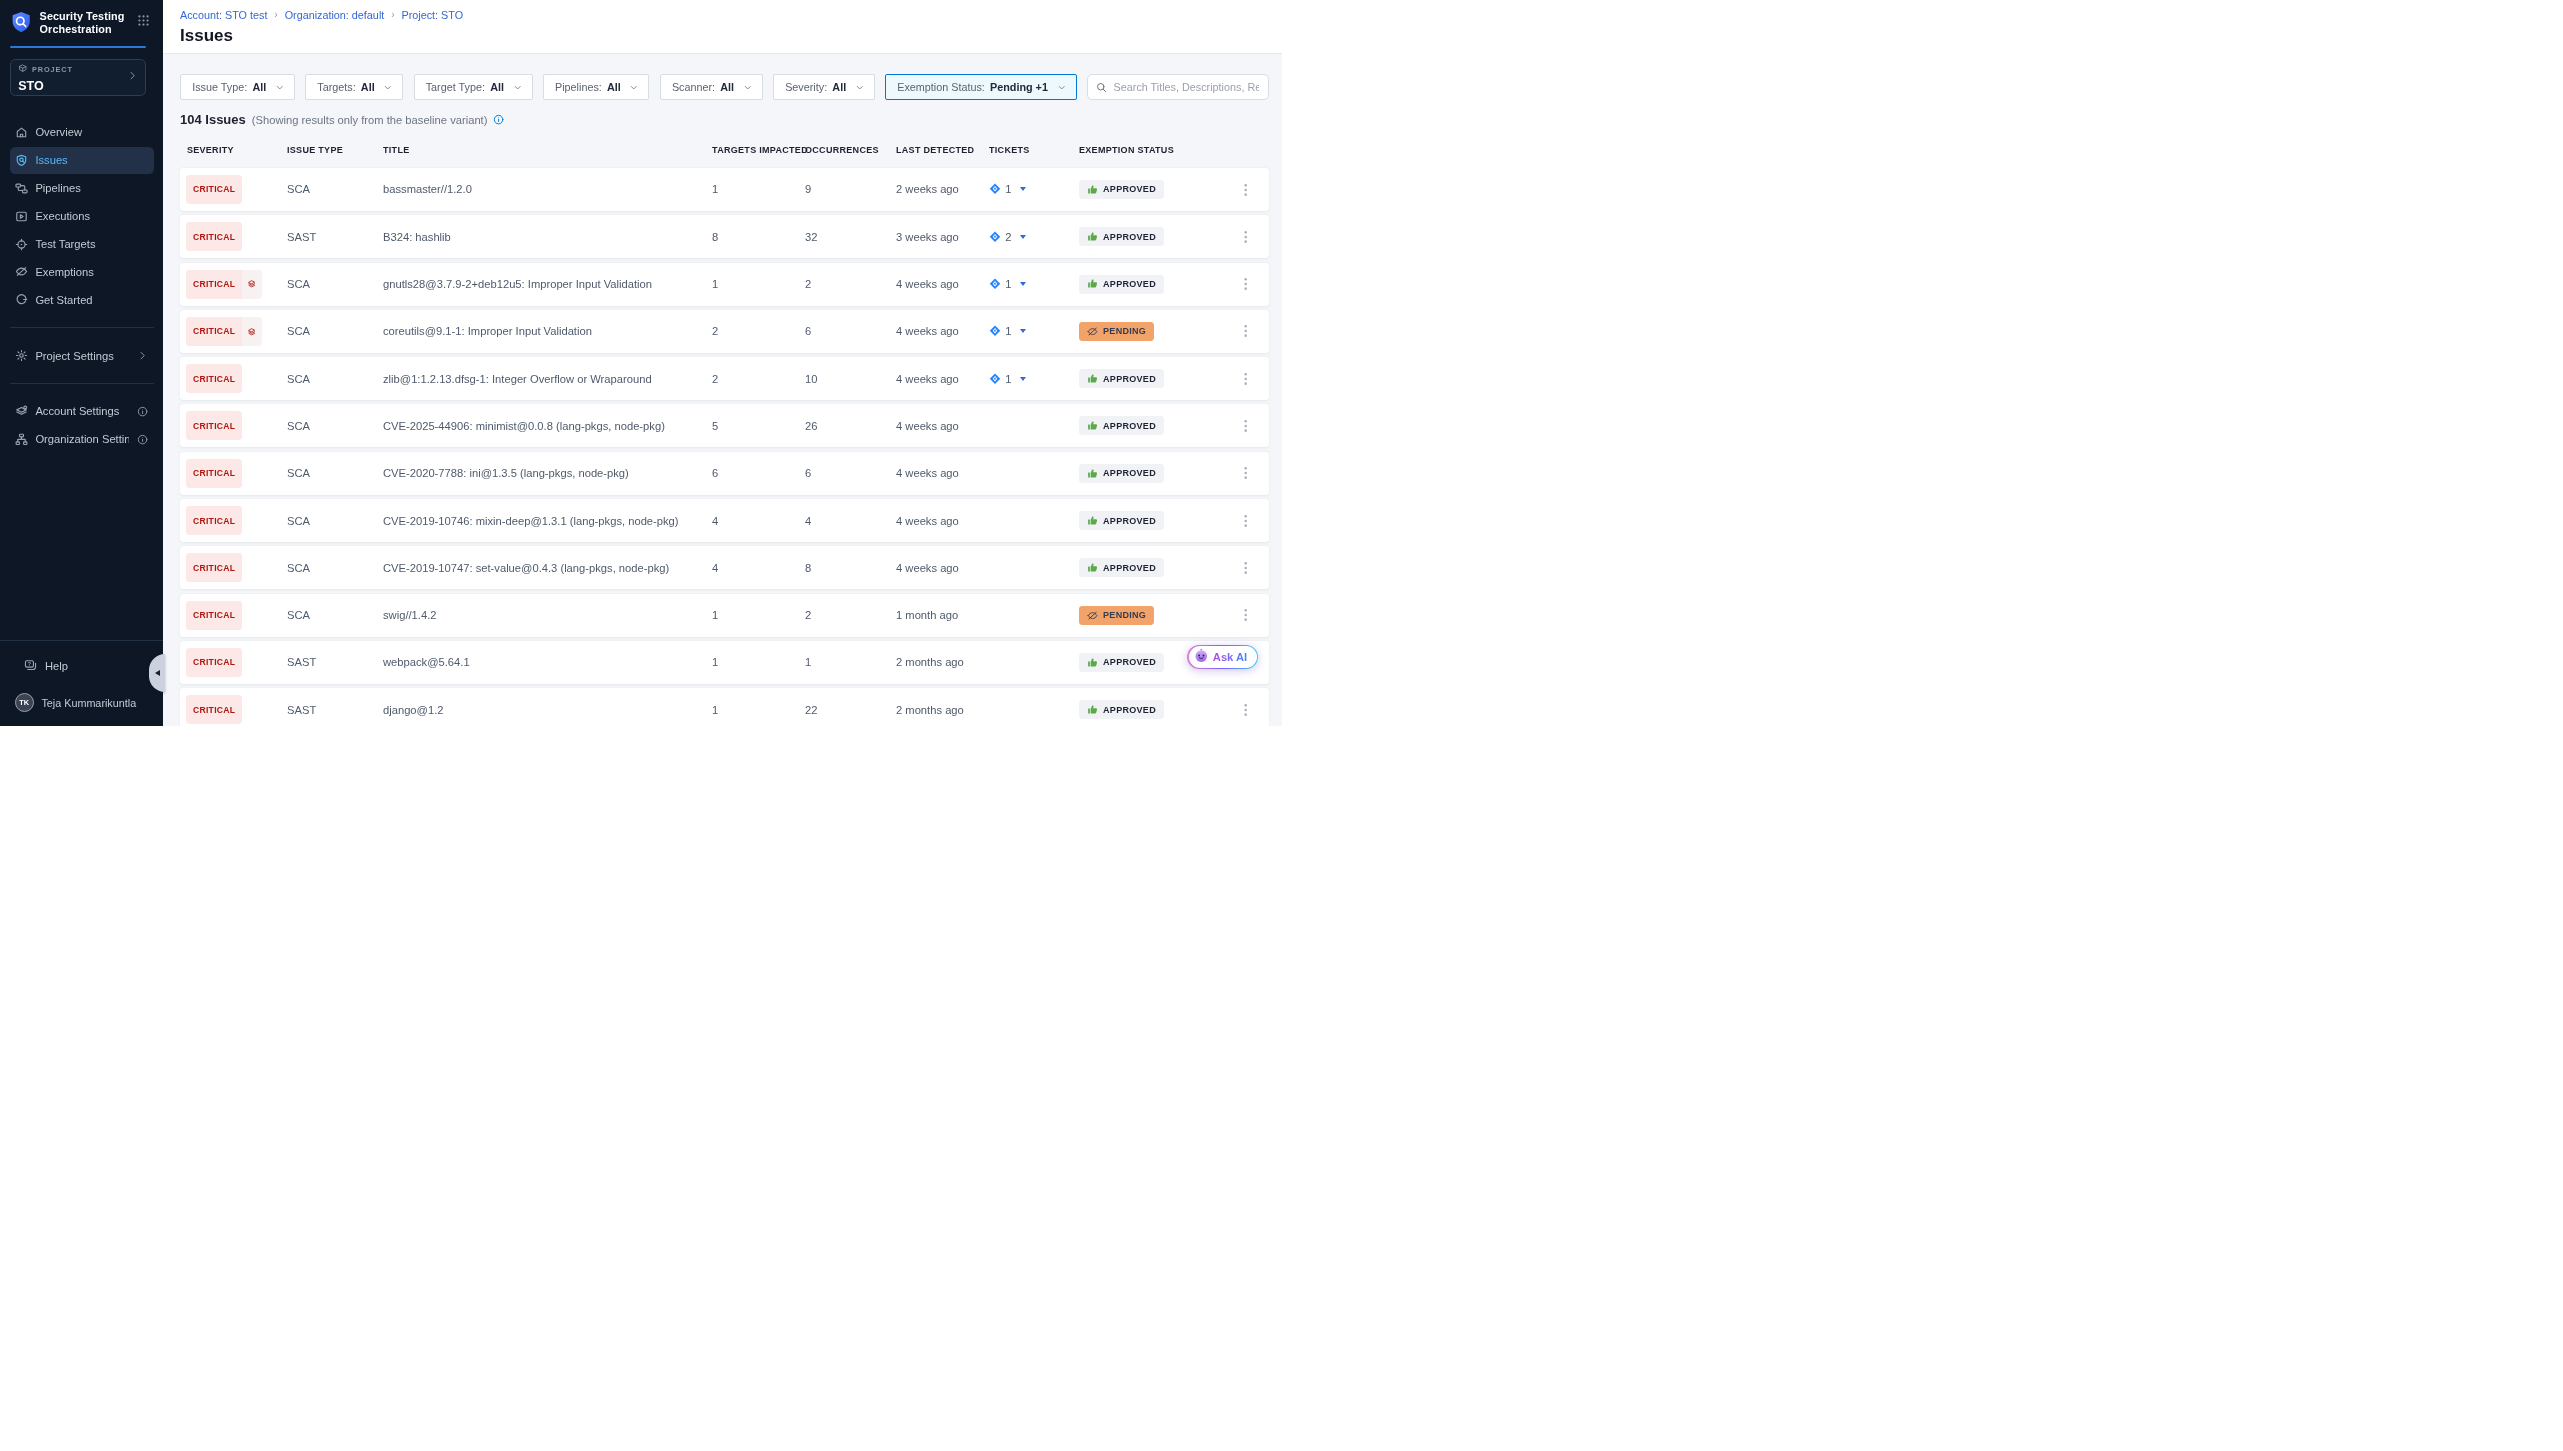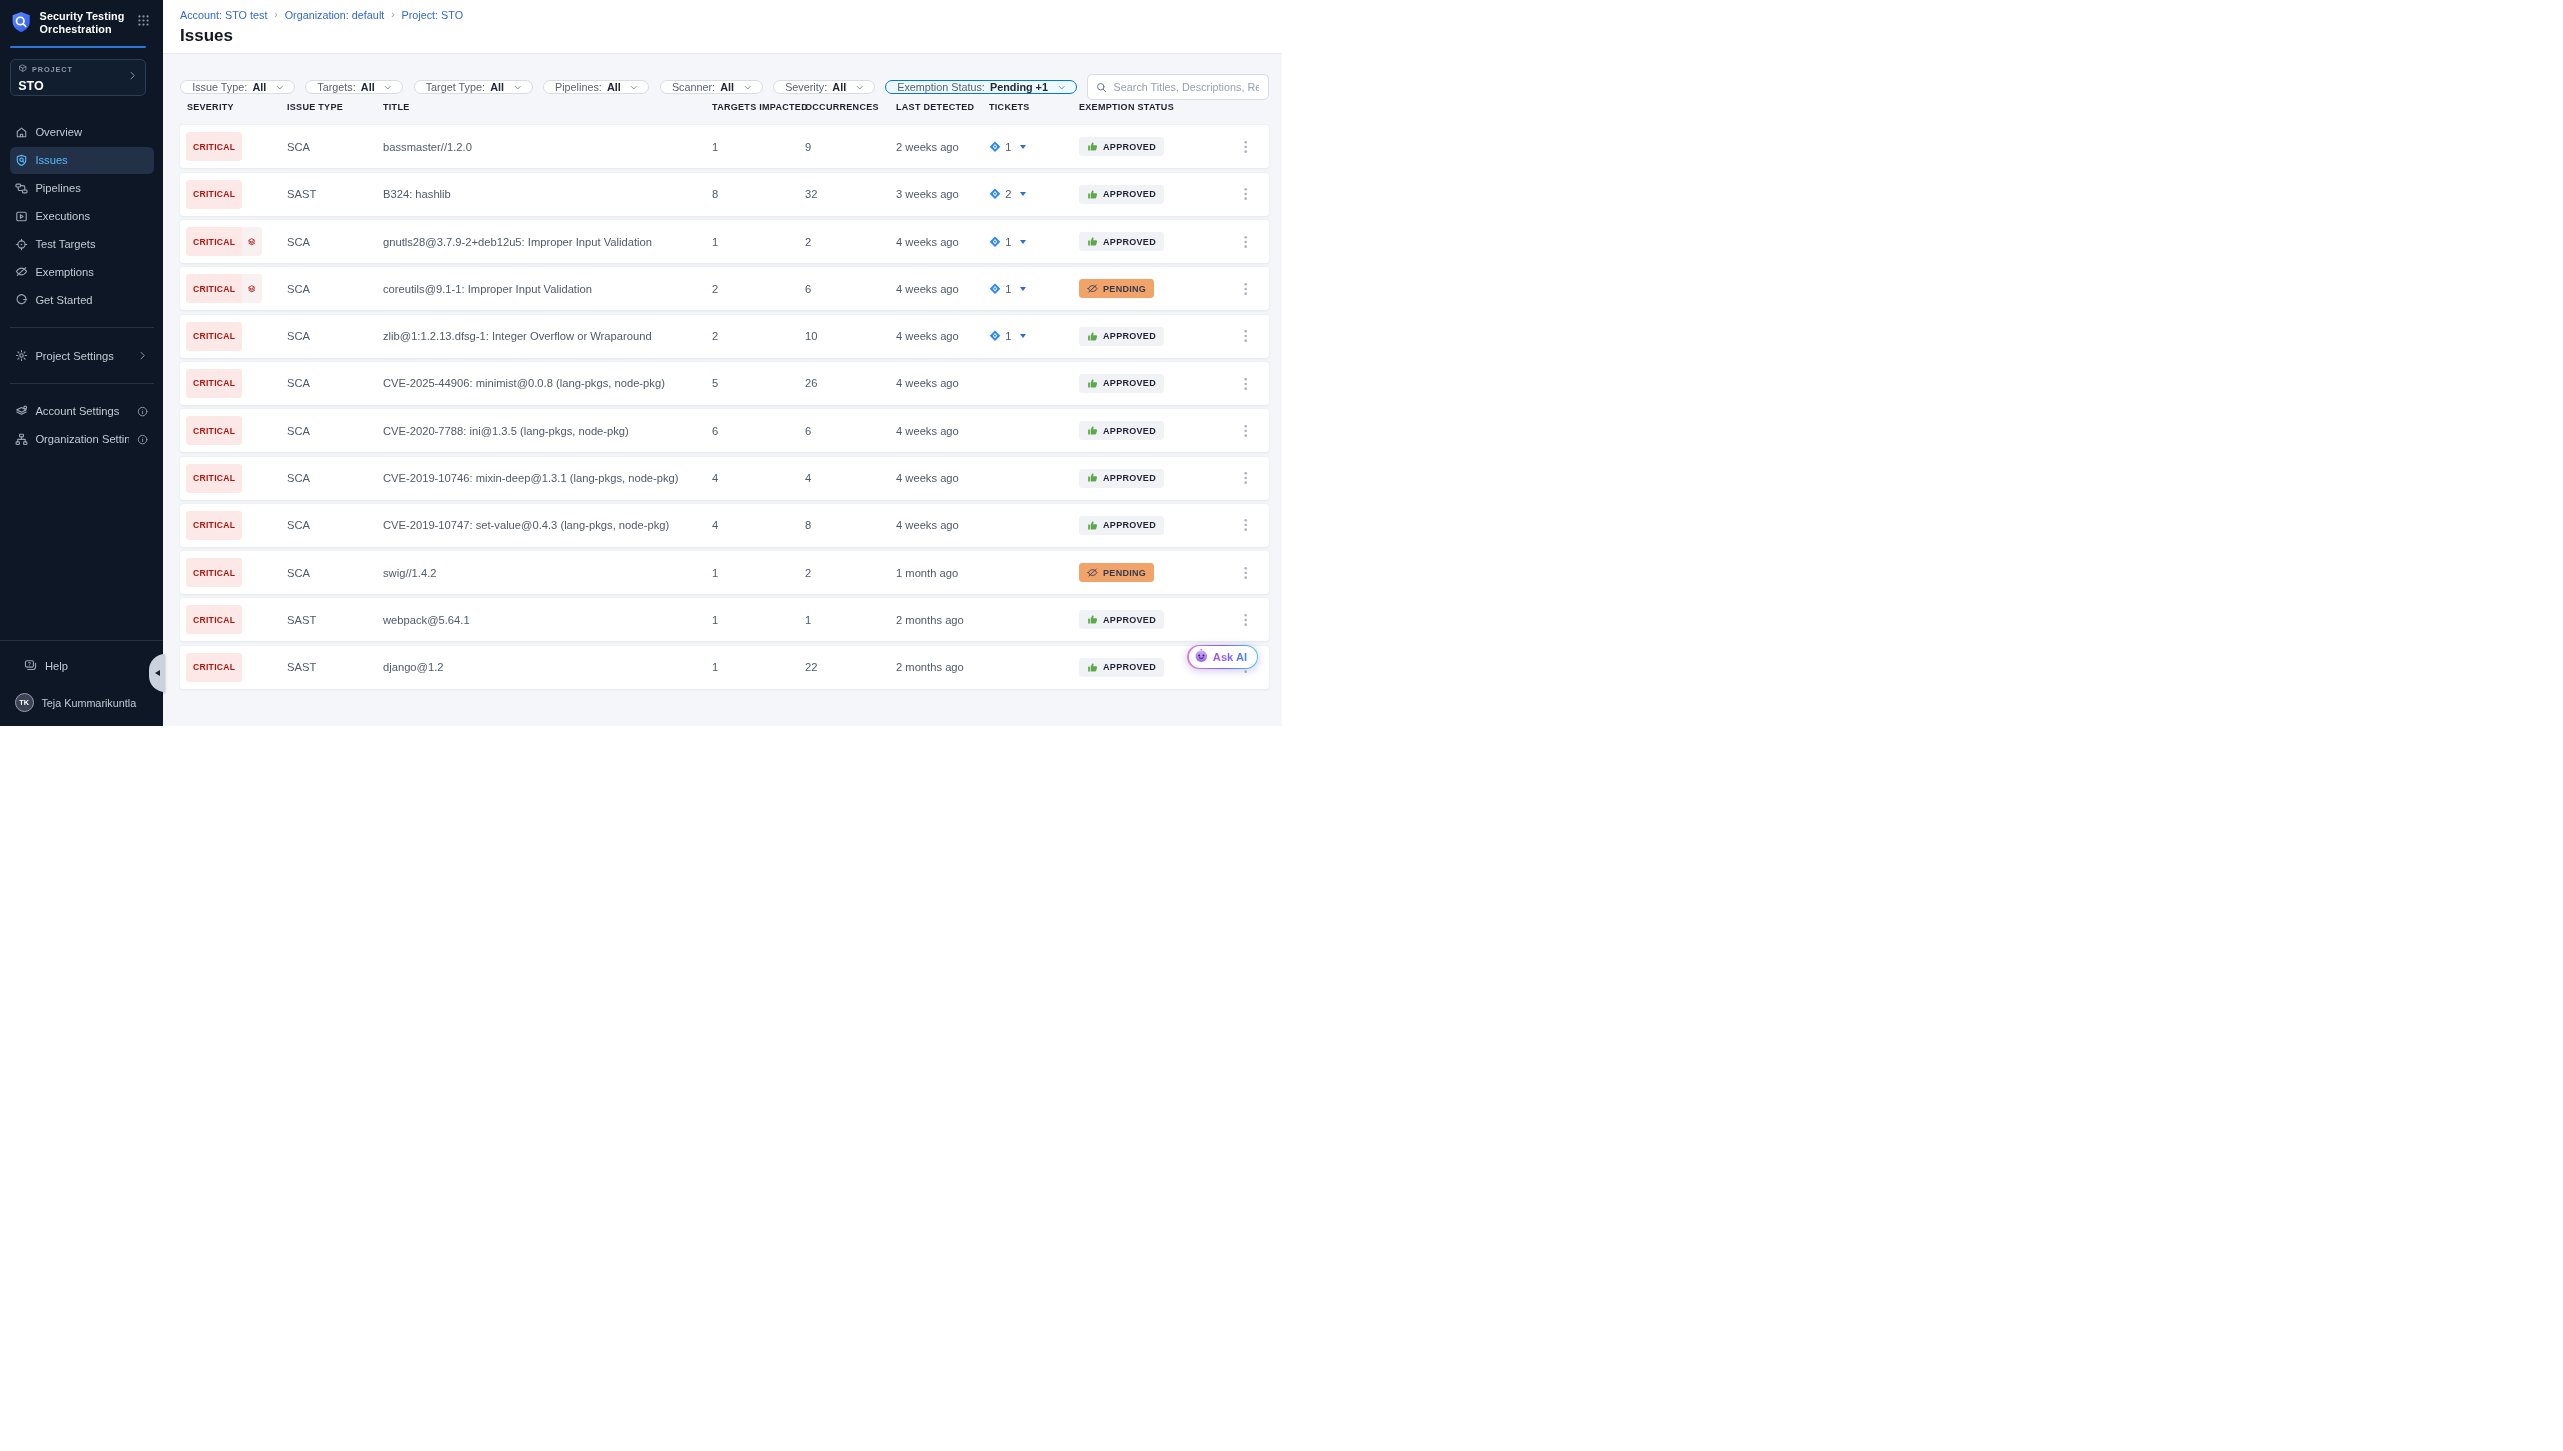--- a/index.html
+++ b/index.html
@@ -51,21 +51,21 @@
   
   .main{flex:1;height:100%;display:flex;flex-direction:column;min-width:0;}
   .page-header{background:#fff;padding:8.6px 17px 7.7px 17px;border-bottom:0.9px solid #e7e9ee;}
   .breadcrumb{display:flex;align-items:center;gap:6.9px;font-size:10.8px;}
   .crumb{color:var(--link);cursor:pointer;white-space:nowrap;}
   .crumb-sep{color:#98a1ad;font-size:10.3px;}
   .page-title{font-size:17px;font-weight:700;color:#131722;margin-top:5.2px;}
 
   .content-body{flex:1;background:var(--content-bg);padding:20px 13px 0 17px;overflow:hidden;}
   .filters-row{display:flex;align-items:center;gap:10.3px;}
-  .filter-pill{display:flex;align-items:center;gap:5.2px;height:14px;padding:0 9.5px 0 11.2px;background:#fff;border:0.9px solid #d8dce3;border-radius:10px;font-family:inherit;font-size:10.8px;cursor:pointer;white-space:nowrap;}
+  .filter-pill{display:flex;align-items:center;gap:5.2px;height:26px;padding:0 9.5px 0 11.2px;background:#fff;border:0.9px solid #d8dce3;border-radius:2px;font-family:inherit;font-size:10.8px;cursor:pointer;white-space:nowrap;}
   .filter-pill .f-label{color:#5b6270;}
   .filter-pill .f-value{color:#23283a;font-weight:700;}
   .filter-pill .f-chevron{color:#6b7280;display:flex;margin-left:3.4px;}
   .filter-pill .f-chevron svg{width:9.5px;height:9.5px;}
   .filter-pill.highlighted{background:#eef9fd;border:0.9px solid var(--accent);}
   .search-box{margin-left:auto;width:215px;height:26px;background:#fff;border:0.9px solid #d8dce3;border-radius:5.2px;display:flex;align-items:center;padding:0 8.6px;gap:6px;}
   .search-box .s-icon{color:#6c7380;display:flex;flex:none;}
   .search-box .s-icon svg{width:11.2px;height:11.2px;}
   .search-box input{border:none;outline:none;background:none;flex:1;font-family:inherit;font-size:10.8px;color:#23283a;}
   .search-box input::placeholder{color:#9aa1ad;}
@@ -417,20 +417,31 @@
           <span class="s-icon" id="search-icon-slot">
               <svg viewBox="0 0 16 16" fill="none" stroke="currentColor" stroke-width="1.4" stroke-linecap="round" stroke-linejoin="round">
                 <circle cx="6.8" cy="6.8" r="4.6"></circle>
                 <path d="m10.3 10.3 3.5 3.5"></path>
               </svg>
             </span>
           <input type="text" placeholder="Search Titles, Descriptions, Ref IDs" style="">
         </div>
       </div>
 
+      <div class="summary-line">
+        <span class="summary-count">104 Issues</span>
+        <span class="summary-note">(Showing results only from the baseline variant)</span>
+        <span class="summary-info" id="summary-info-slot">
+            <svg viewBox="0 0 16 16" fill="none" stroke="currentColor" stroke-width="1.4" stroke-linecap="round" stroke-linejoin="round">
+              <circle cx="8" cy="8" r="6.1"></circle>
+              <path d="M8 7.4v3.4"></path>
+              <circle cx="8" cy="5" r=".6" fill="currentColor" stroke="none"></circle>
+            </svg>
+          </span>
+      </div>
 
       <div class="issues-table">
         <div class="grid-row table-header" id="table-header">
             <div class="th col-sev">SEVERITY</div>
             <div class="th col-type">ISSUE TYPE</div>
             <div class="th col-title">TITLE</div>
             <div class="th col-targets">TARGETS IMPACTED</div>
             <div class="th col-occ">OCCURRENCES</div>
             <div class="th col-last">LAST DETECTED</div>
             <div class="th col-tickets">TICKETS</div>

